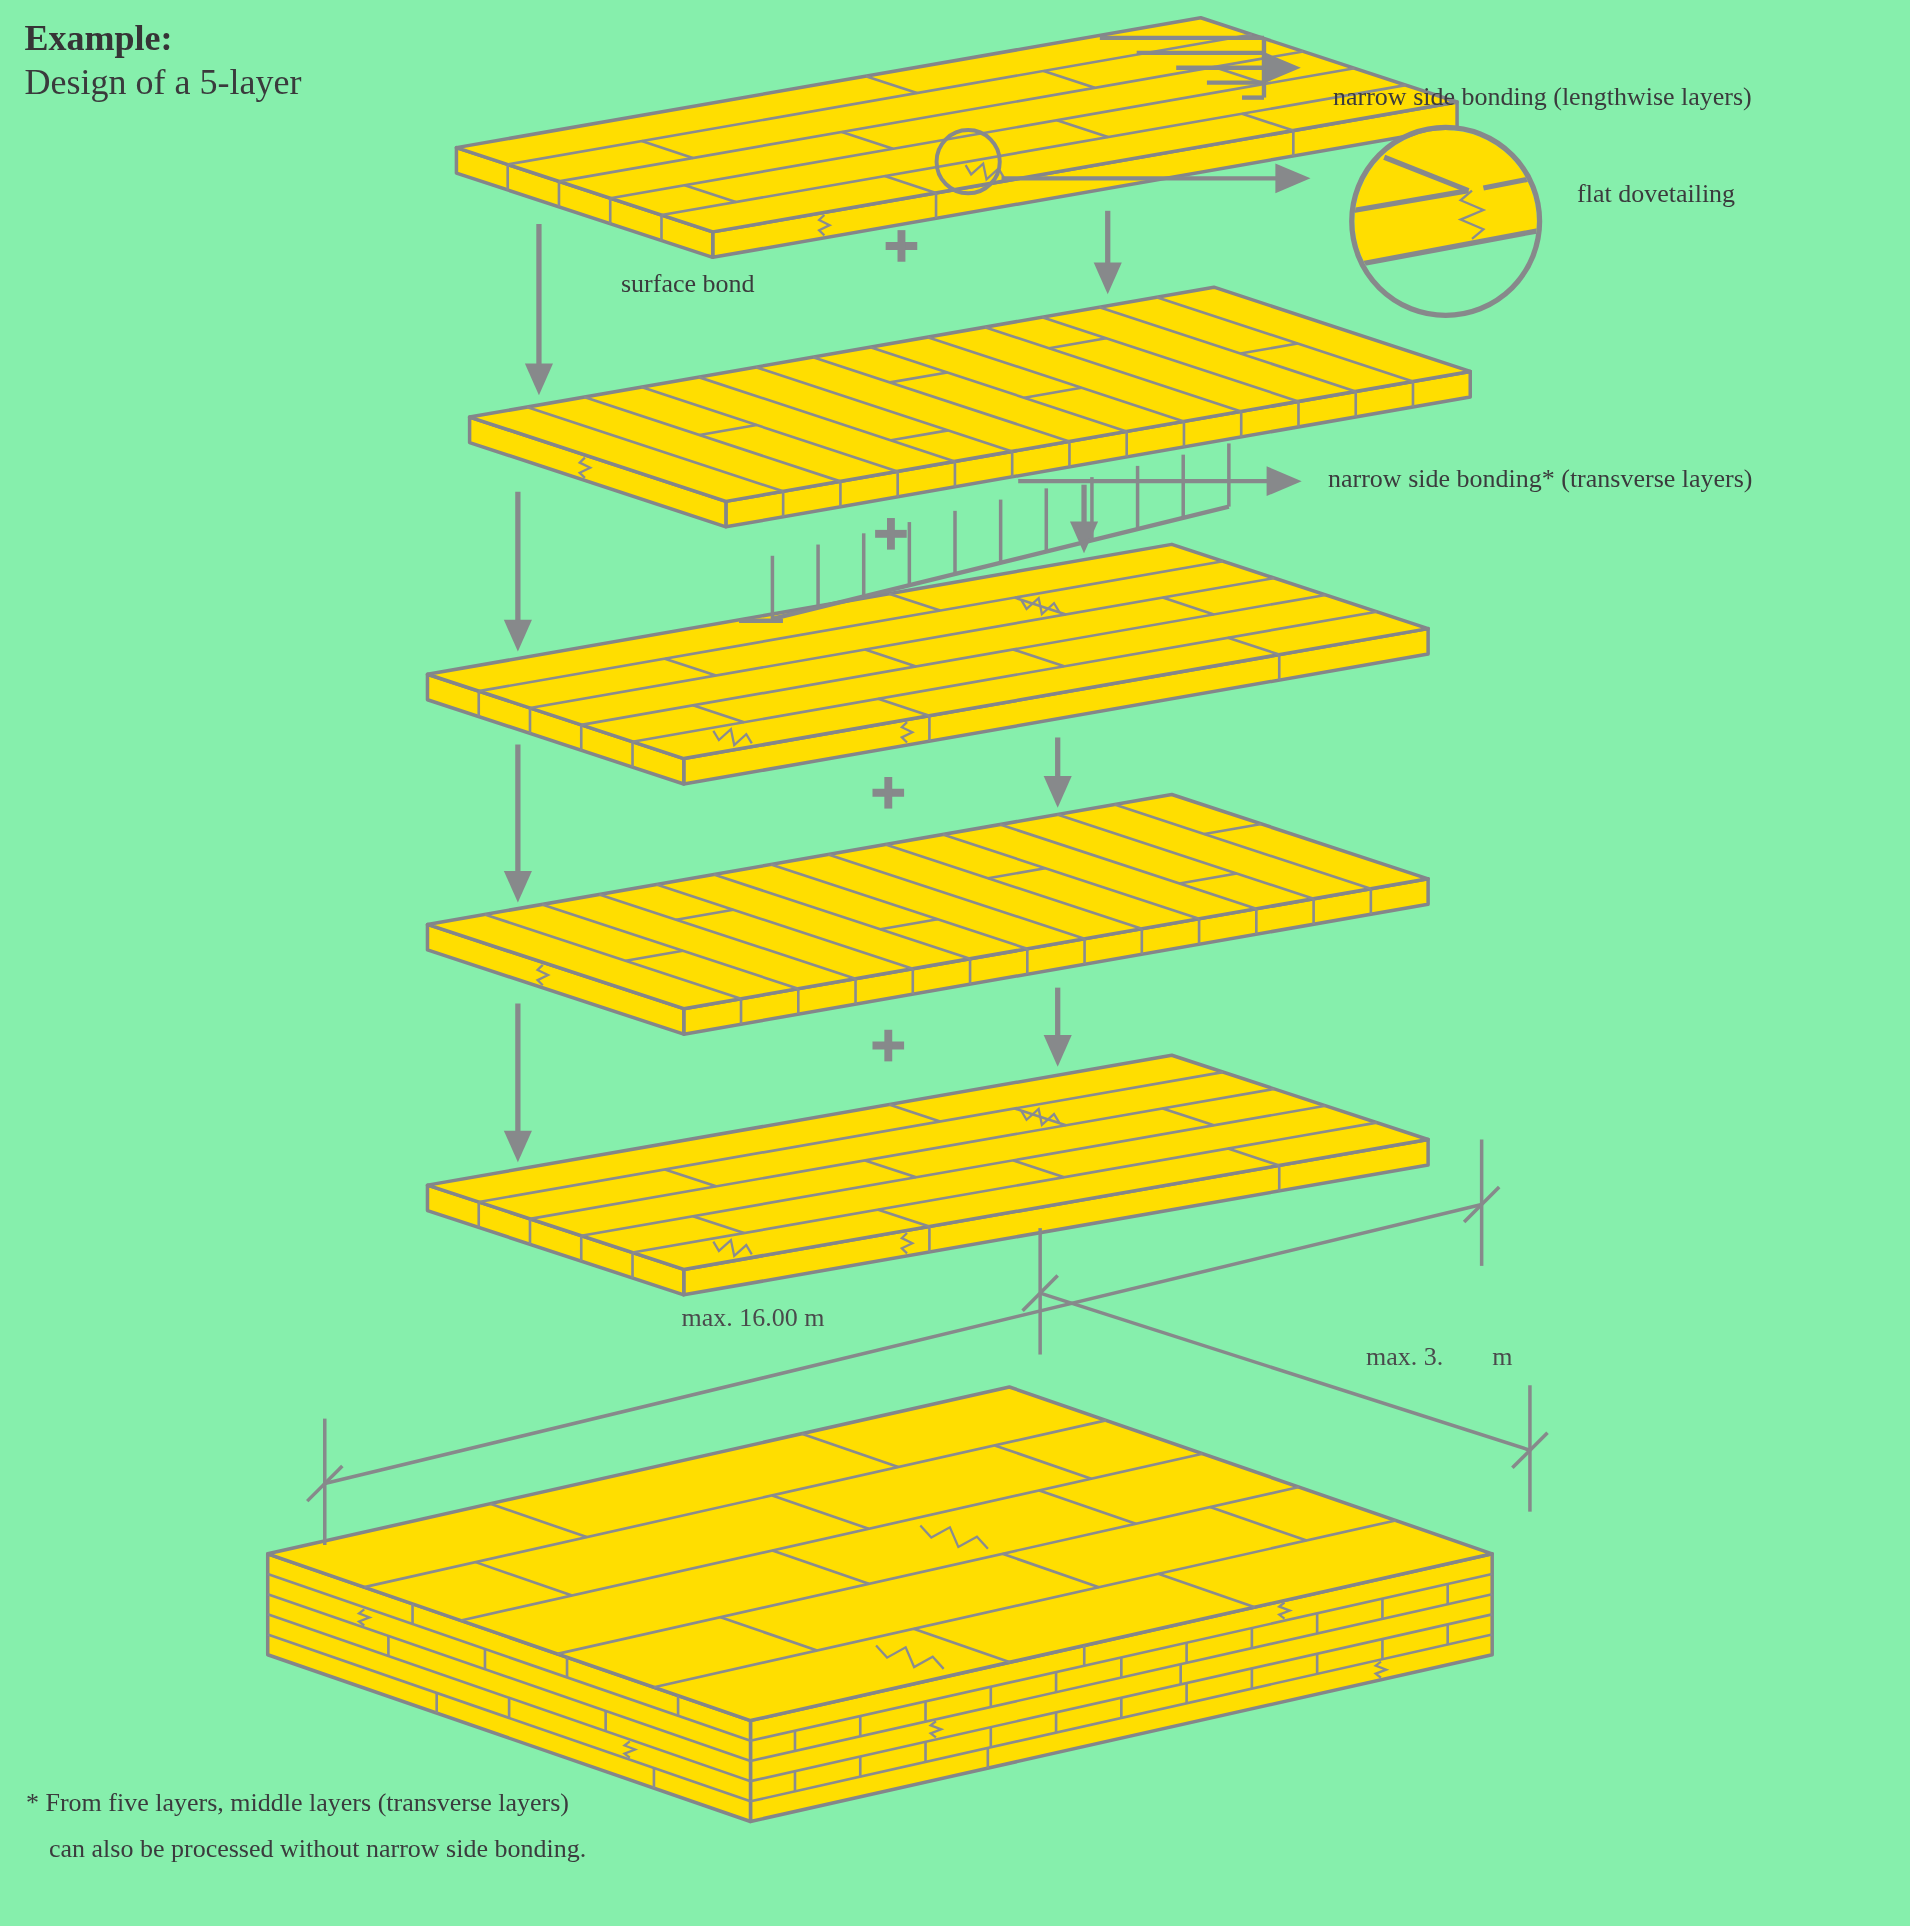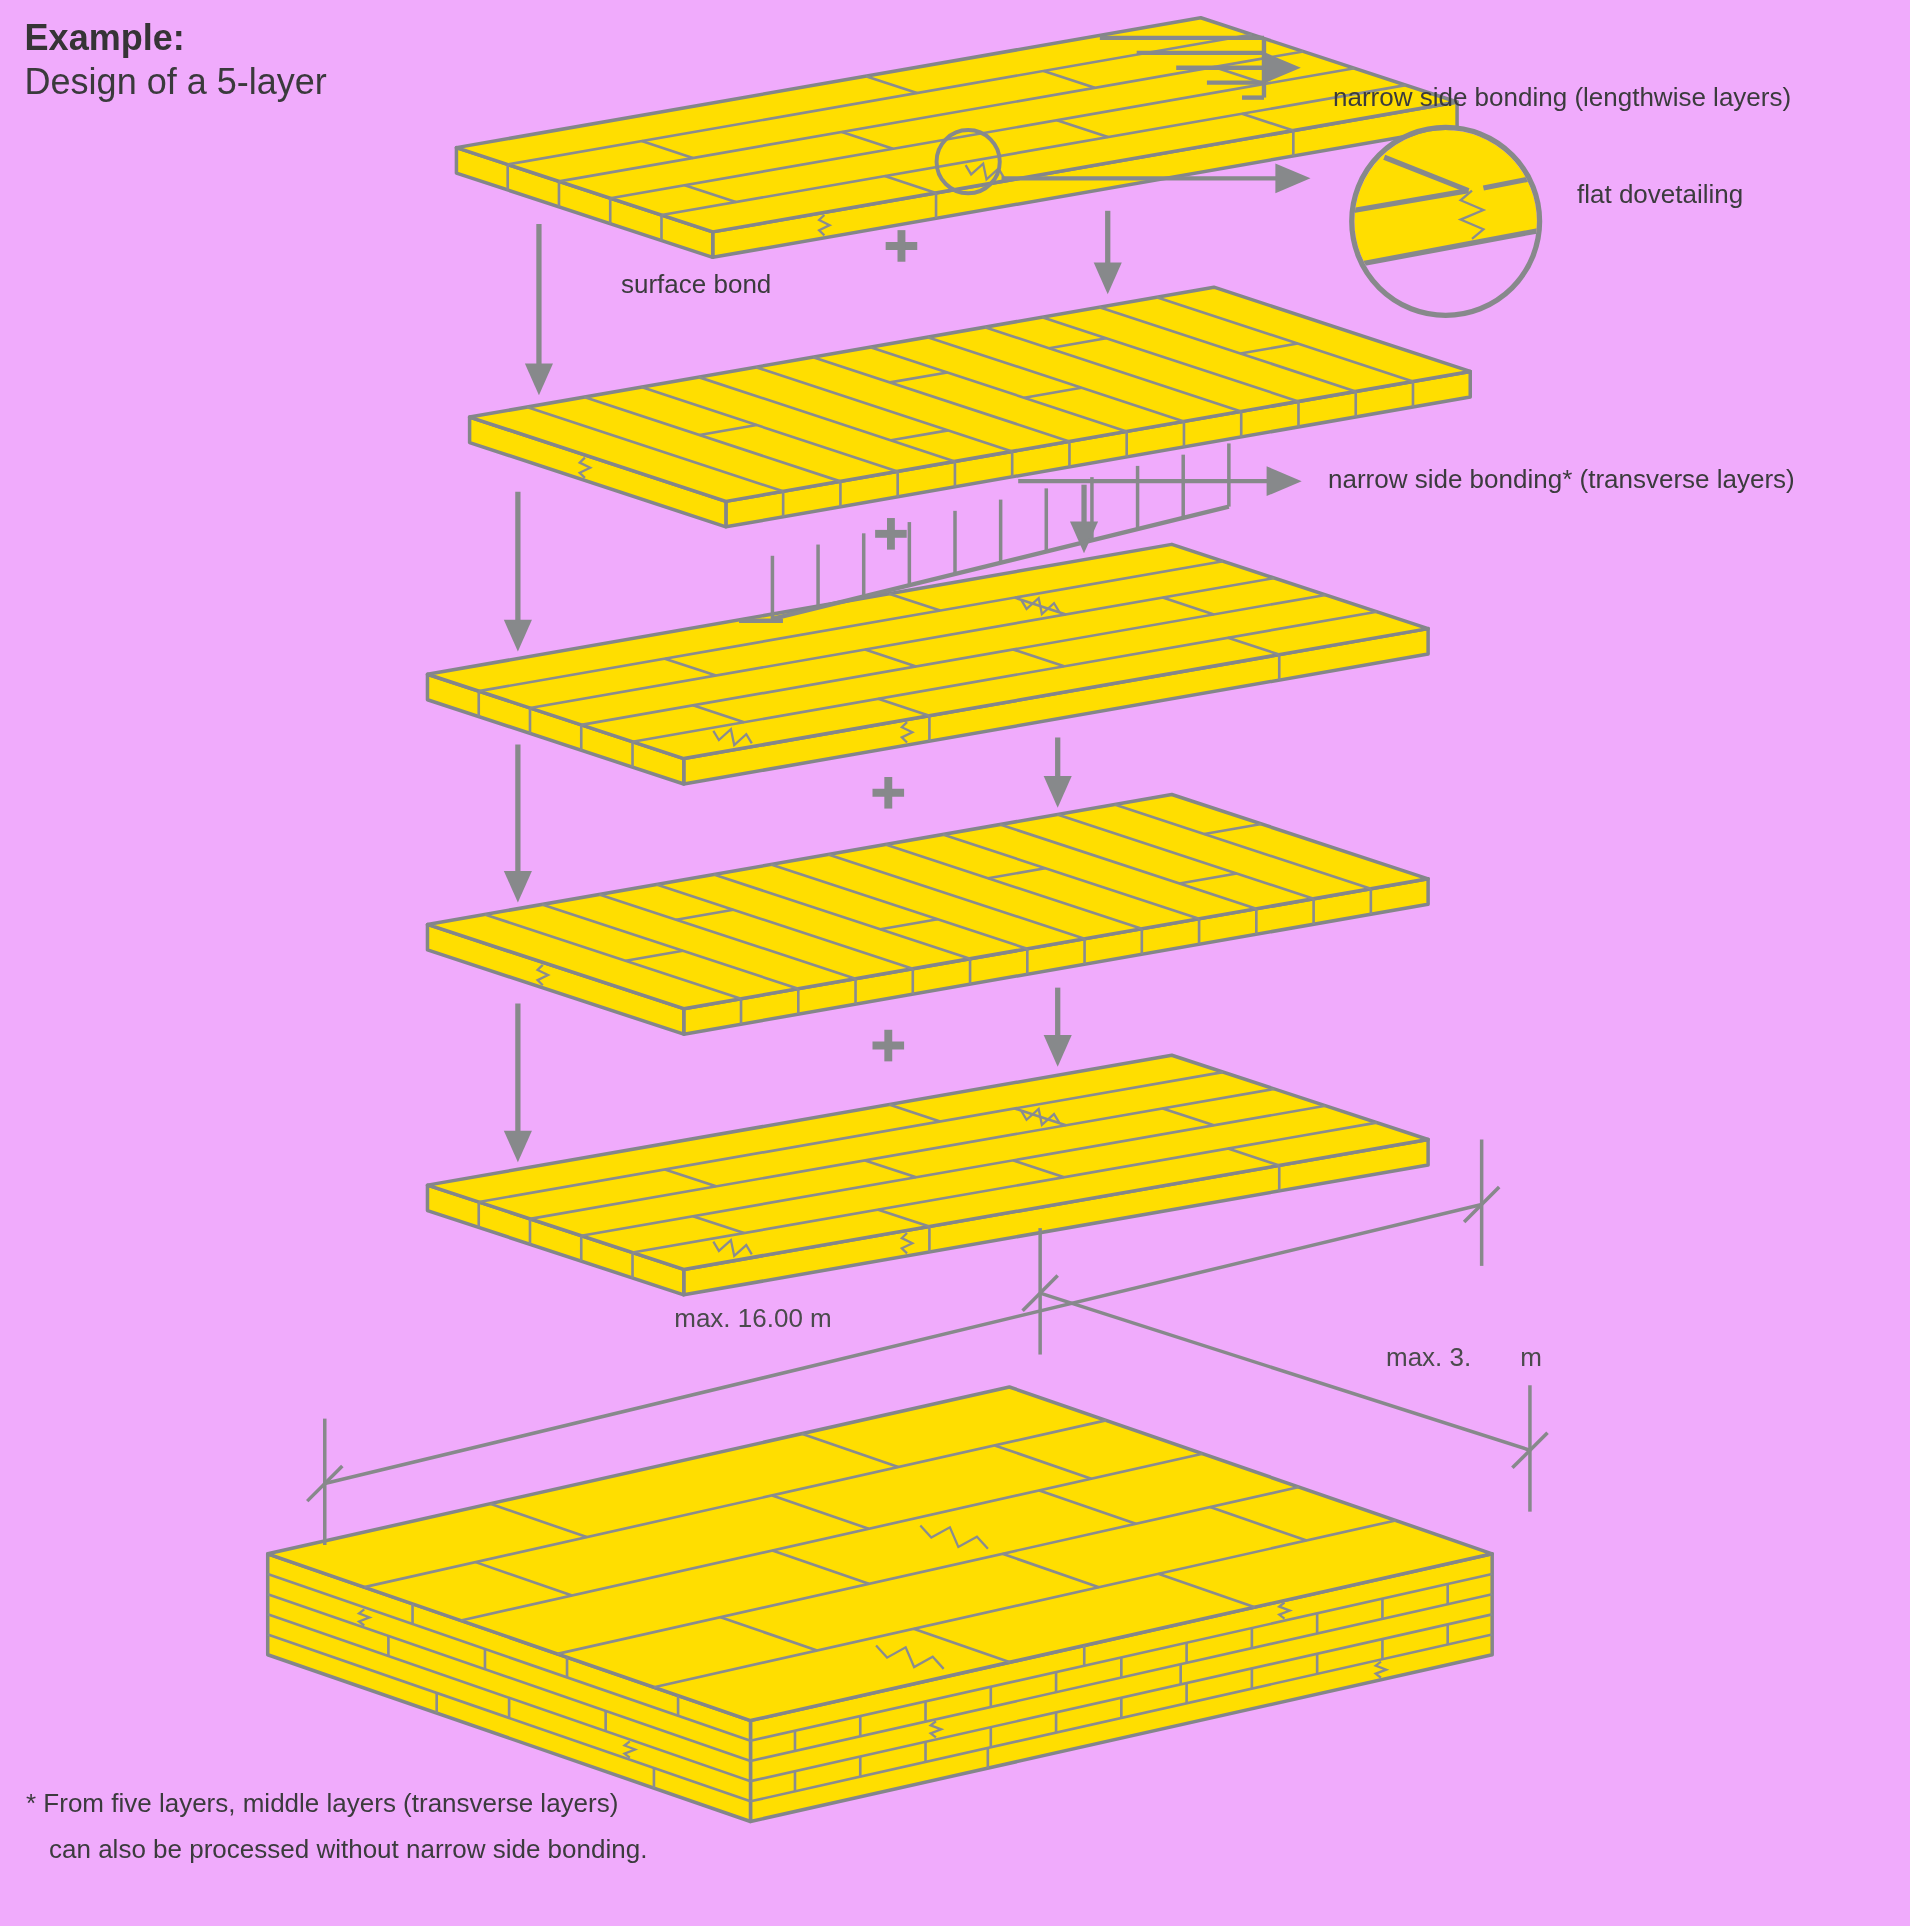--- a/index.html
+++ b/index.html
@@ -1,23 +1,23 @@
 <!DOCTYPE html>
 <html style="font-size:14px"><head>
 <meta charset="utf-8">
 <style>
   html,body{margin:0;padding:0;background:#000;}
-  #stage{position:relative;width:1910px;height:1927px;background:#f0abfc;overflow:hidden;
-         font-family:Liberation Sans, sans-serif;}
+  #stage{position:relative;width:1910px;height:1927px;background:#86efac;overflow:hidden;
+         font-family:Liberation Serif, serif;}
   #diagram-svg{position:absolute;left:0;top:0;width:1910px;height:1927px;}
   .txt{position:absolute;color:#3b3b3d;font-size:26px;line-height:32px;white-space:nowrap;}
   .title{position:absolute;left:24.6px;top:16px;color:#3a3a3c;font-size:36px;line-height:44px;}
   .title .b{font-weight:bold;color:#363436;}
   .dim-label{color:#4a4a4c;}
-  .gap-label{display:flex;margin-left:20px;}
+  .gap-label{display:flex;}
   .gap-label span + span{margin-left:49px;}
   .center{transform:translateX(-50%);}
 </style>
 </head>
 <body>
 
 <div id="stage">
 
   <svg id="diagram-svg" viewBox="0 0 2176 2195" xmlns="http://www.w3.org/2000/svg">
       <g>

